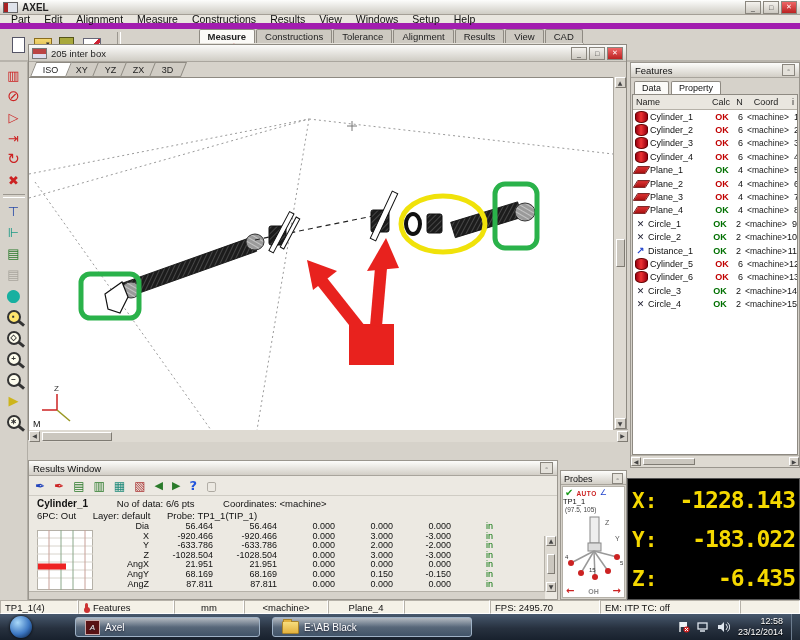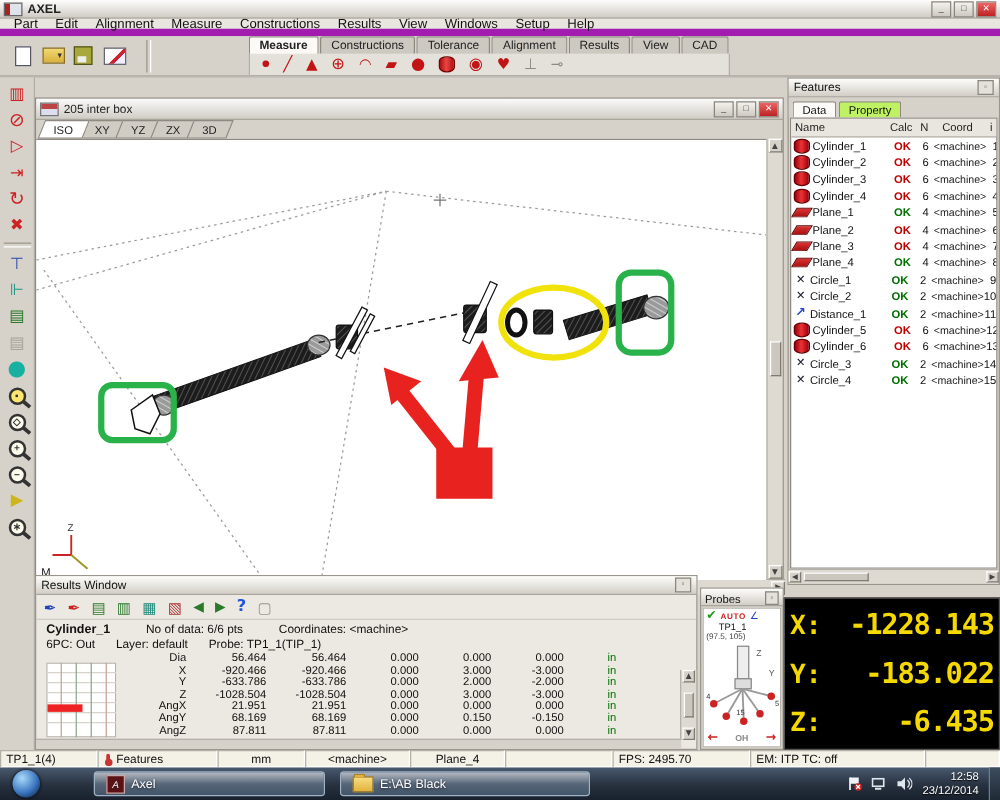--- a/index.html
+++ b/index.html
@@ -55,21 +55,21 @@
   .g.red{color:#c22}.g.blue{color:#2a4ba8}.g.teal{color:#1d9a86}.g.green{color:#2a7a2a}
   .g.dis{color:#a8a49c}.g.yellow{color:#cdb51c}.g.big{font-size:15px}.g.xbig{font-size:17px;color:#18b0a0}
   .rail-sep{width:22px;height:2px;border-top:1px solid #9b978f;border-bottom:1px solid #fff;margin:3px 0}
   .mag{position:relative;width:10px;height:10px;border:2px solid #333;border-radius:50%;background:#fdfced;display:inline-block}
   .mag:after{content:"";position:absolute;width:7px;height:2.5px;background:#333;right:-6px;bottom:-3px;transform:rotate(40deg)}
   .mag i{position:absolute;inset:0;display:flex;align-items:center;justify-content:center;font-style:normal;
     font-size:8px;font-weight:bold;color:#333}
   .mag.mag-fit{background:#ffe66e}
 
   
-  .vwin{left:28px;top:78px;width:599px;height:396px;background:#d6d2ca;border:1px solid #8e8a82;box-sizing:border-box}
+  .vwin{left:28px;top:44px;width:599px;height:396px;background:#d6d2ca;border:1px solid #8e8a82;box-sizing:border-box}
   .vcap{height:16px;background:linear-gradient(#fbfbfa,#cfccc4);display:flex;align-items:center;padding:0 3px;
     border-bottom:1px solid #aaa69e}
   .vcap-ico{width:13px;height:9px;background:linear-gradient(#b44 50%,#dde 50%);border:1px solid #777;margin-right:4px}
   .vcap .t{font-size:9.5px;color:#222}
   .vtabs{height:15px;display:flex;align-items:flex-end;background:#d6d2ca;padding-left:4px}
   .vtab{transform:skewX(-22deg);border:1px solid #8e8a82;background:#d0ccc4;height:13px;padding:0 9px;
     display:flex;align-items:center;margin-right:-3px}
   .vtab span{transform:skewX(22deg);font-size:9px;color:#222}
   .vtab.active{background:#fff;z-index:2}
   .vbody{display:flex;height:352px}
@@ -83,21 +83,21 @@
   .sb-thumb{background:#cbc7bf;border:1px solid;border-color:#fff #7f7b73 #7f7b73 #fff;box-sizing:border-box}
 
   
   .features{left:630px;top:62px;width:170px;height:406px;background:#d6d2ca;border:1px solid #9a968e;box-sizing:border-box;
     display:flex;flex-direction:column}
   .fcap{height:14px;background:linear-gradient(#fdfdfb,#d2cec6);border-bottom:1px solid #a8a49c;display:flex;
     align-items:center;padding:0 4px;font-size:9.5px}
   .capbtn{margin-left:auto;width:11px;height:10px;border:1px solid #8a867e;background:#e4e1da;font-size:6px;
     display:flex;align-items:center;justify-content:center;color:#444}
   .ftabs{height:16px;display:flex;align-items:flex-end;padding-left:3px;background:#d6d2ca}
-  .ftab{font-size:9px;padding:1px 7px;border:1px solid #8e8a82;border-bottom:none;background:#bef264;border-radius:2px 2px 0 0;margin-right:2px}
+  .ftab{font-size:9px;padding:1px 7px;border:1px solid #8e8a82;border-bottom:none;background:#ffffff;border-radius:2px 2px 0 0;margin-right:2px}
   .ftab.active{background:#fbfaf7}
   .ftable{flex:1;background:#fff;border:1px solid #8e8a82;margin:0 1px;overflow:hidden;display:flex}
   .fcol{flex:1}
   .fhead{display:flex;height:14px;align-items:center;background:#e9e6df;border-bottom:1px solid #b5b1a8;font-size:9px;color:#222}
   .fh-name{width:73px;padding-left:3px}.fh-calc{width:24px;text-align:center}.fh-n{width:13px;text-align:center}
   .fh-coord{width:40px;text-align:center}.fh-i{width:8px;text-align:right;padding-right:1px}
   .frow{display:flex;align-items:center;height:13.4px;font-size:9px}
   .fic{width:11px;height:10px;flex:0 0 11px;margin:0 2px 0 2px;display:flex;align-items:center;justify-content:center}
   .fic-cylinder{background:linear-gradient(90deg,#901,#e33 45%,#901);border:1px solid #600;
     border-radius:50% 50% 50% 50%/30% 30% 34% 34%}
@@ -139,21 +139,21 @@
   
   .probes{left:560px;top:470px;width:67px;height:130px;background:#d6d2ca;border:1px solid #9a968e;box-sizing:border-box;
     display:flex;flex-direction:column}
   .pcap{height:13px;background:linear-gradient(#fdfdfb,#d2cec6);border-bottom:1px solid #a8a49c;display:flex;
     align-items:flex-end;padding:0 3px;font-size:9px}
   .pbody{flex:1;background:#fff;border:1px solid #b5b1a8;margin:1px;position:relative;overflow:hidden}
   .prow1{display:flex;align-items:center;gap:3px;padding:1px 2px 0}
   .pcheck{color:#1a9a1a;font-size:10px;font-weight:bold}
   .pauto{color:#c22;font-size:6.5px;font-weight:bold;letter-spacing:.5px}
   .paxis{color:#2244cc;font-size:8px}
-  .ptp{font-size:7.5px;padding-left:12px;line-height:8px}
+  .ptp{font-size:7.5px;padding-left:0;line-height:8px}
   .pang{font-size:6.5px;color:#444;padding-left:2px}
   .pbottom{position:absolute;left:0;right:0;bottom:1px;display:flex;align-items:center;justify-content:space-between;padding:0 3px}
   .parrow{color:#c22;font-size:10px;font-weight:bold}
   .poh{color:#8a8a8a;font-size:7px;font-weight:bold}
 
   
   .dro{left:627px;top:478px;width:173px;height:122px;background:var(--dro-bg);border:1px solid #555;box-sizing:border-box;
     display:flex;flex-direction:column;justify-content:space-around;padding:2px 4px}
   .drorow{display:flex;align-items:baseline;font-family:"DejaVu Sans Mono",monospace;font-weight:bold;
     font-size:23px;color:var(--dro-text)}

